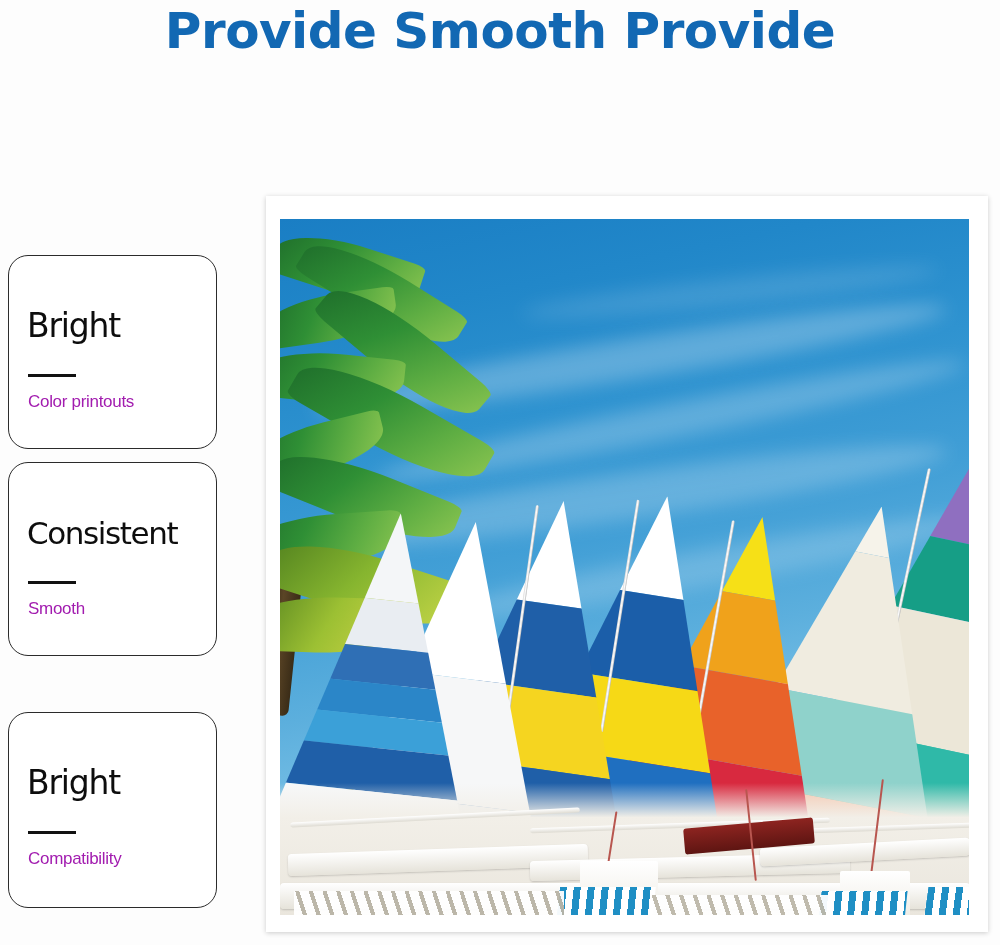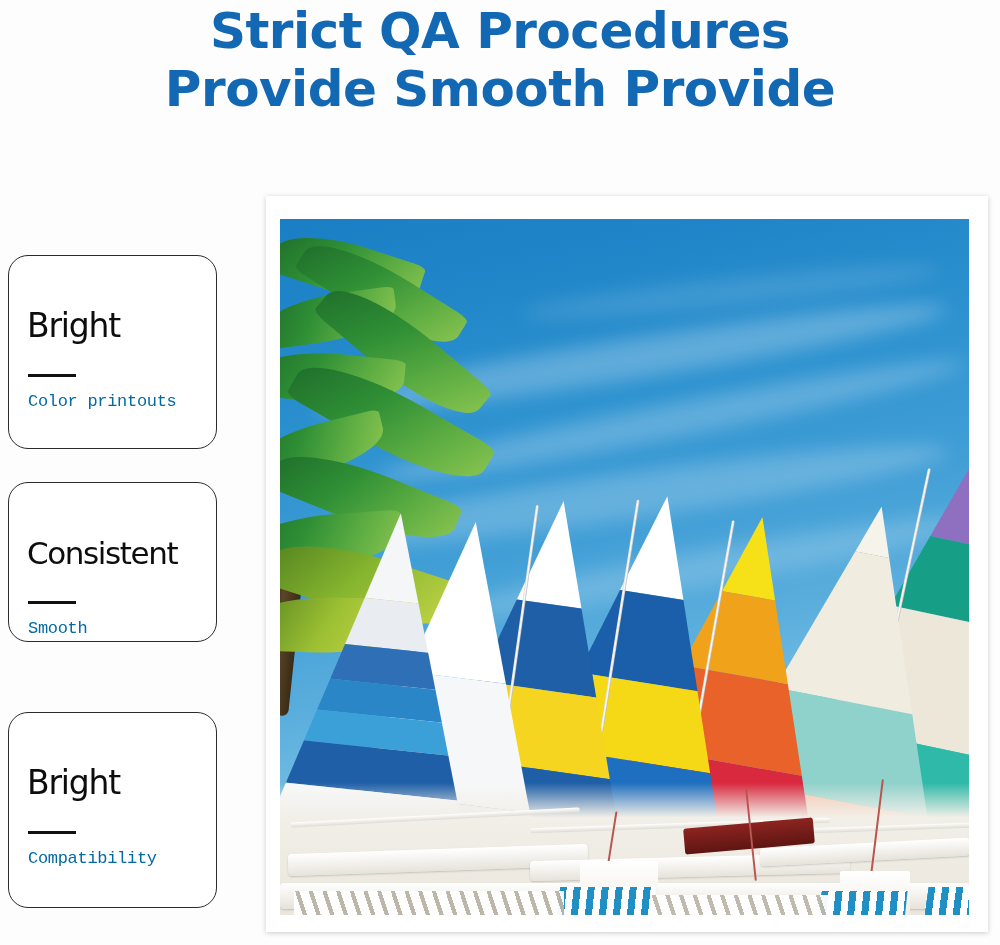--- a/index.html
+++ b/index.html
@@ -39,21 +39,21 @@
   .feature-card {
     position: absolute;
     left: 8px;
     width: 209px;
     border: 1.4px solid #2b2b2b;
     border-radius: 20px;
     background: #ffffff;
     padding: 0 18px;
   }
   #card-0 { top: 255px; height: 194px; }
-  #card-1 { top: 482px; height: 160px; }
+  #card-1 { top: 462px; height: 194px; }
   #card-2 { top: 712px; height: 196px; }
 
   .feature-title {
     position: absolute;
     left: 18px;
     top: 52px;
     font-family: "DejaVu Sans", sans-serif;
     font-weight: normal;
     color: #0d0d0d;
     font-size: 33px;
@@ -69,23 +69,23 @@
     top: 118px;
     width: 48px;
     height: 3px;
     background: #111111;
   }
 
   .feature-sub {
     position: absolute;
     left: 19px;
     top: 135px;
-    font-family: Liberation Mono, monospace;
+    font-family: Liberation Sans, sans-serif;
     font-weight: normal;
-    color: #0369a1;
+    color: #a21caf;
     font-size: 17px;
     line-height: 22px;
     letter-spacing: -0.3px;
     white-space: nowrap;
     text-align: right;
   }
 
   
   #photo-frame {
     position: absolute;
@@ -229,21 +229,20 @@
     background: #b8564f;
     border-radius: 2px;
   }
 </style>
 </head>
 <body>
 
 <div id="page">
 
   <div id="headline" style="color: rgb(18, 104, 179);">
-    <span class="hl-line">Strict QA Procedures</span>
     <span class="hl-line">Provide Smooth Provide</span>
   </div>
 
   <div class="feature-card" id="card-0">
     <div class="feature-title">Bright</div>
     <div class="feature-divider"></div>
     <div class="feature-sub">Color printouts</div>
   </div>
 
   <div class="feature-card" id="card-1">

